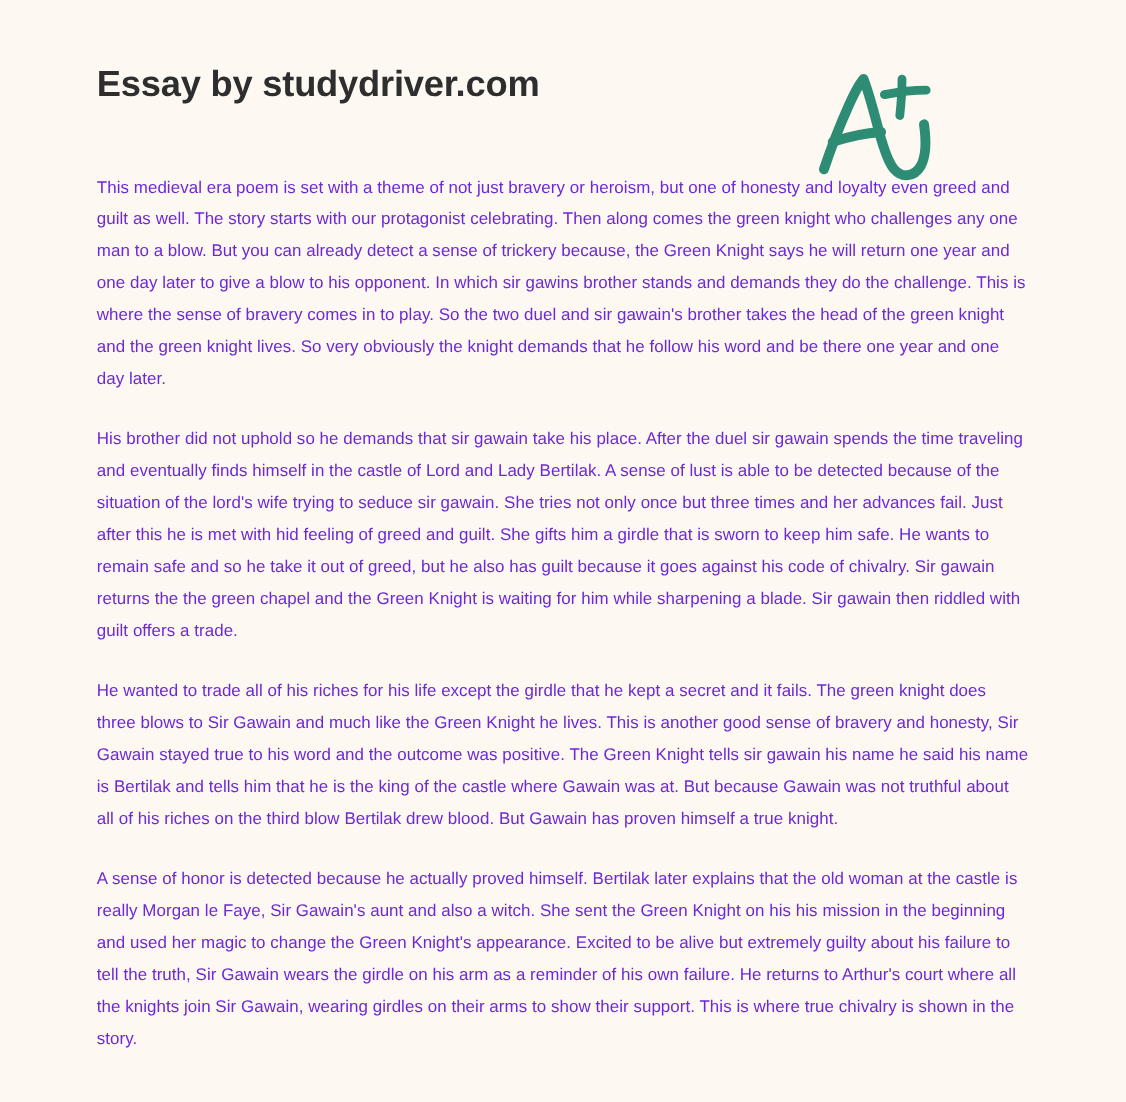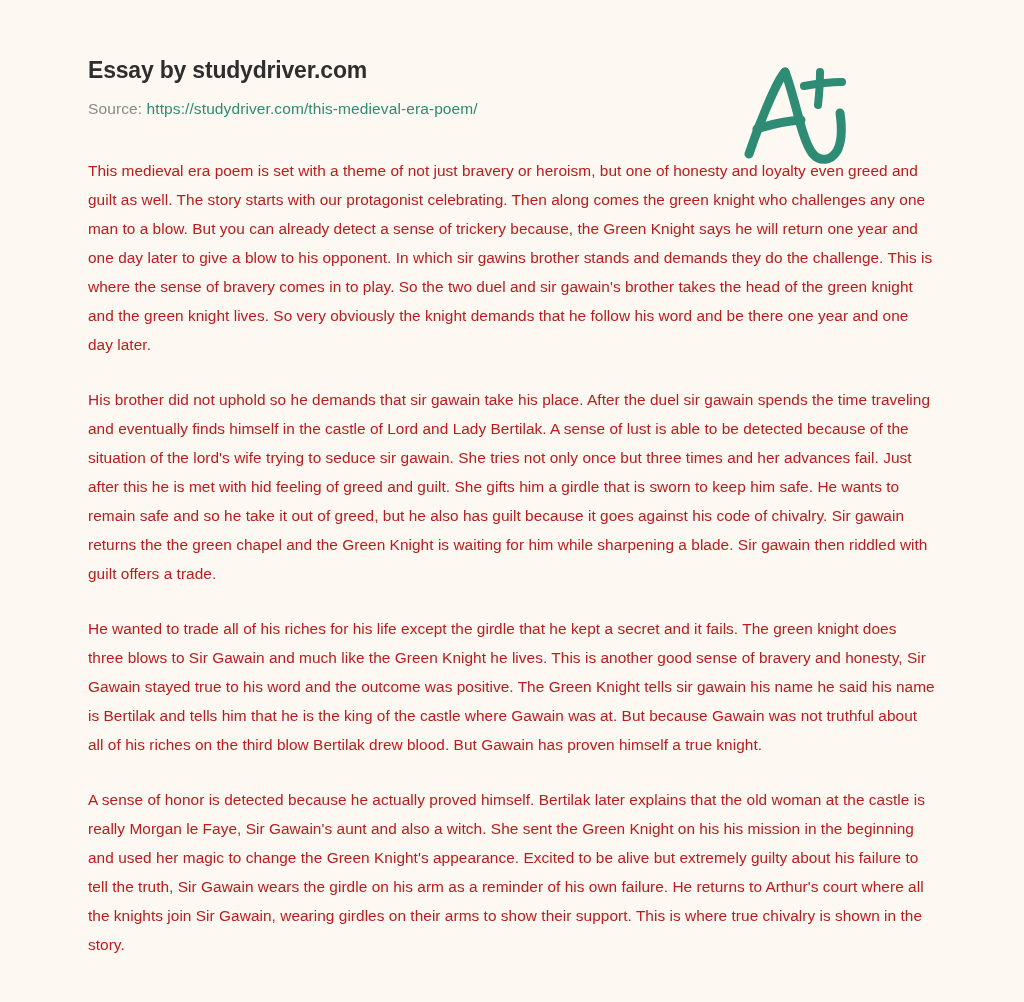--- a/index.html
+++ b/index.html
@@ -25,21 +25,21 @@
 
   
   .header {
     position: relative;
     padding-top: 58px;
     height: 122px;
     box-sizing: border-box;
   }
 
   .brand-line {
-    font-size: 23px;
+    font-size: 33px;
     font-weight: bold;
     color: #2e2e2e;
     letter-spacing: -0.2px;
     line-height: 1.1;
     margin: 0;
   }
 
   .source-line {
     margin-top: 17px;
     font-size: 15.5px;
@@ -81,41 +81,37 @@
   }
 
   
   .article {
     padding-top: 34px;
   }
   .article p {
     margin: 0 0 26px 0;
     font-size: 15.4px;
     line-height: 29px;
-    color: #b91c1c;
+    color: #6d28d9;
     letter-spacing: 0.05px;
     max-width: 855px;
     text-align: left;
   }
   .article p:last-child {
     margin-bottom: 0;
   }
 </style>
 </head>
 <body>
 
 <div class="page">
 
   <div class="header">
     <div class="brand-line">Essay by studydriver.com</div>
 
-    <div class="source-line">
-      <span class="source-label">Source:</span>
-      <span class="source-url">https://studydriver.com/this-medieval-era-poem/</span>
-    </div>
 
     <div class="logo">
       <svg viewBox="0 0 120 115" xmlns="http://www.w3.org/2000/svg" fill="none" stroke="#2e8b74" stroke-linecap="round" stroke-linejoin="round">
 
         <path d="M8 99 C 13 84, 22 60, 31 40 C 36 29, 40 21, 44 17" stroke-width="9"></path>
 
         <path d="M44 17 C 48 26, 53 45, 58 64 C 62 79, 66 92, 72 99
                  C 79 107, 90 106, 96 96 C 101 87, 101 72, 99 58" stroke-width="9"></path>
 
         <path d="M16 74 C 28 70, 45 66, 60 65" stroke-width="9"></path>

